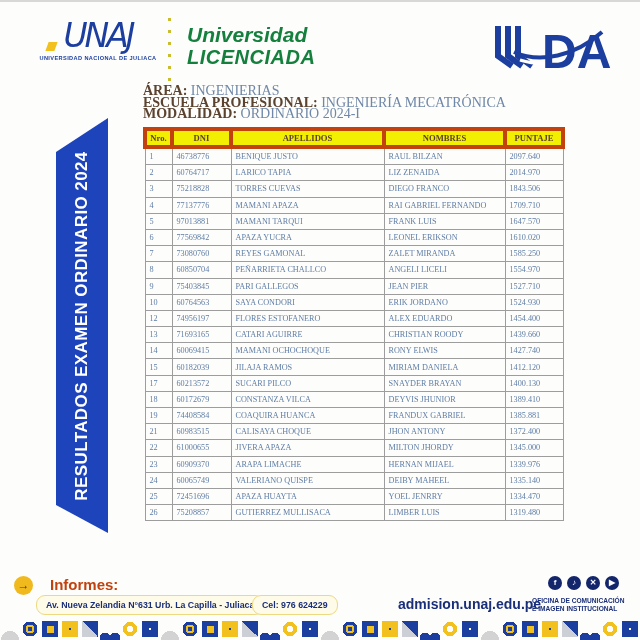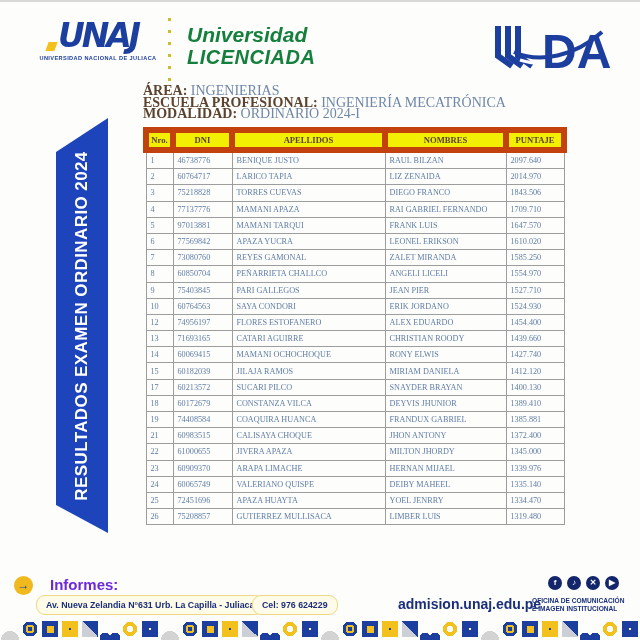--- a/index.html
+++ b/index.html
@@ -2,21 +2,21 @@
 <html><head>
 <meta charset="utf-8">
 <style>
   html,body{margin:0;padding:0;}
   body{width:640px;height:640px;background:#ffffff;font-family:"Liberation Sans",sans-serif;}
   #page{position:relative;width:640px;height:640px;background:#fdfdfb;overflow:hidden;}
   .top-edge{position:absolute;top:0;left:0;width:640px;height:2px;background:#d8d8d6;}
 
   
   .unaj-logo{position:absolute;left:33px;top:18px;width:130px;text-align:center;}
-  .unaj-letters{font-family:"DejaVu Sans",sans-serif;font-weight:700;font-style:italic;
+  .unaj-letters{font-family:"DejaVu Sans",sans-serif;font-weight:400;font-style:italic;
     font-size:33px;line-height:36px;letter-spacing:-3px;color:#1c3e9f;position:relative;}
   .unaj-accent{position:absolute;left:14px;top:24px;width:9px;height:9px;background:#f2c11e;
     transform:skewX(-20deg);}
   .unaj-caption{font-size:5.6px;font-weight:bold;color:#1c3e9f;letter-spacing:.4px;margin-top:1px;}
   .dot-sep{position:absolute;left:168px;top:18px;width:3px;height:68px;
     background:repeating-linear-gradient(#c9bd2e 0 3px,transparent 3px 12px);}
   .licensed{position:absolute;left:187px;top:23px;color:#15803d;font-style:italic;font-weight:900;
     font-family:"Liberation Sans",sans-serif;}
   .licensed .l1{font-size:21px;line-height:23px;}
   .licensed .l2{font-size:20px;line-height:22px;letter-spacing:.5px;}
@@ -30,30 +30,30 @@
   
   .banner{position:absolute;left:56px;top:114px;width:52px;height:424px;background:#1e44bb;
     clip-path:polygon(0 38px,100% 4px,100% 419px,0 391px);}
   .banner-text{position:absolute;top:50%;left:50%;transform:translate(-50%,-50%) rotate(-90deg);
     white-space:nowrap;color:#ffffff;font-weight:800;font-size:17px;letter-spacing:.4px;}
 
   
   table.results{position:absolute;left:143px;top:127px;width:418px;border-collapse:collapse;
     table-layout:fixed;font-family:"Liberation Serif",serif;border:1.4px solid #6e6e6e;}
   table.results th{background:#f3ef02;color:#5a4030;font-size:8.6px;font-weight:bold;
-    height:14px;text-align:center;border:6px solid #c2410c;padding:0;}
+    height:14px;text-align:center;border:4px solid #c2410c;padding:0;}
   table.results td{font-size:8.2px;color:#5f7da6;height:15.2px;border:1px solid #9d9d9d;
     padding:0 2px 0 4px;white-space:nowrap;overflow:hidden;}
   col.c-nro{width:27px;} col.c-dni{width:59px;} col.c-ape{width:153px;}
   col.c-nom{width:121px;} col.c-pun{width:58px;}
 
   
   .inf-circle{position:absolute;left:14px;top:576px;width:19px;height:19px;border-radius:50%;
     background:#f0b91d;color:#1c3e9f;font-weight:bold;font-size:12px;line-height:19px;text-align:center;}
-  .inf-label{position:absolute;left:50px;top:576px;font-size:15px;font-weight:bold;color:#6d28d9;}
+  .inf-label{position:absolute;left:50px;top:576px;font-size:15px;font-weight:bold;color:#c2410c;}
   .pill{position:absolute;top:595px;background:#fffbe9;border:1.5px solid #edd981;border-radius:9px;
     font-size:8.8px;font-weight:bold;color:#1a2f7a;padding:4px 9px;white-space:nowrap;}
   .pill.addr{left:36px;}
   .pill.cel{left:252px;}
   .website{position:absolute;left:398px;top:596px;font-size:14px;font-weight:bold;color:#1a2f7a;}
   .social{position:absolute;left:548px;top:576px;display:flex;gap:5px;}
   .soc{width:14px;height:14px;border-radius:50%;background:#13256b;color:#ffffff;font-size:8px;
     font-weight:bold;line-height:14px;text-align:center;display:inline-block;}
   .office{position:absolute;left:532px;top:597px;font-size:6.6px;font-weight:bold;color:#1a2f7a;
     line-height:8.4px;}

